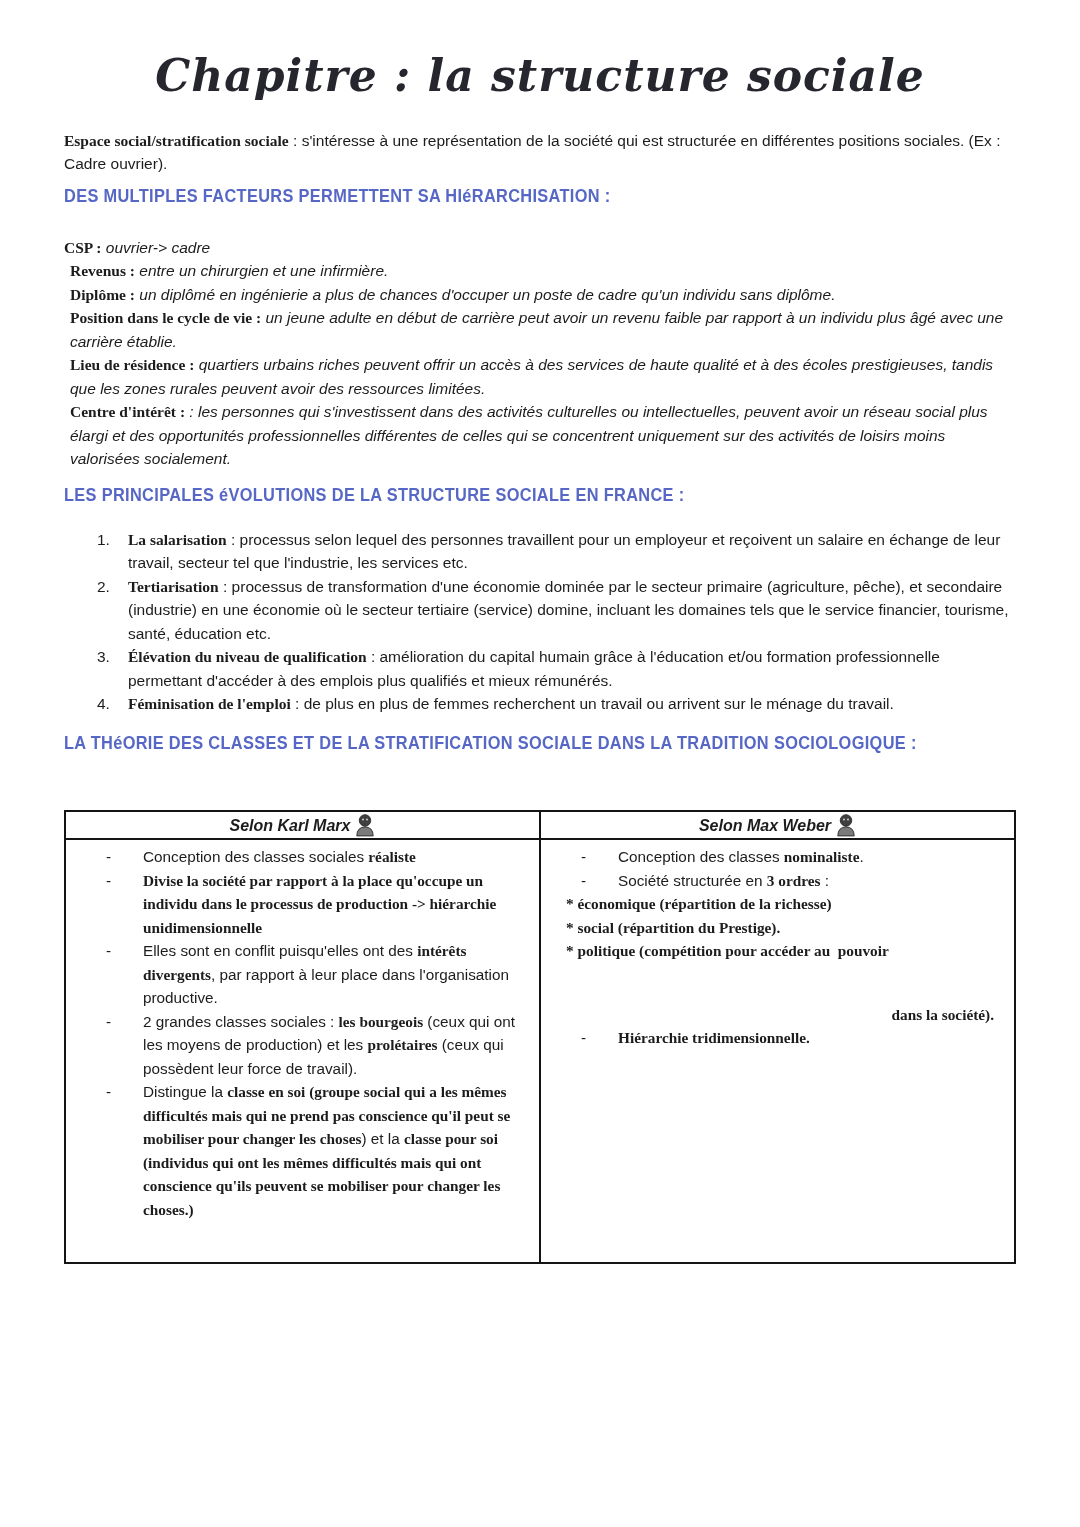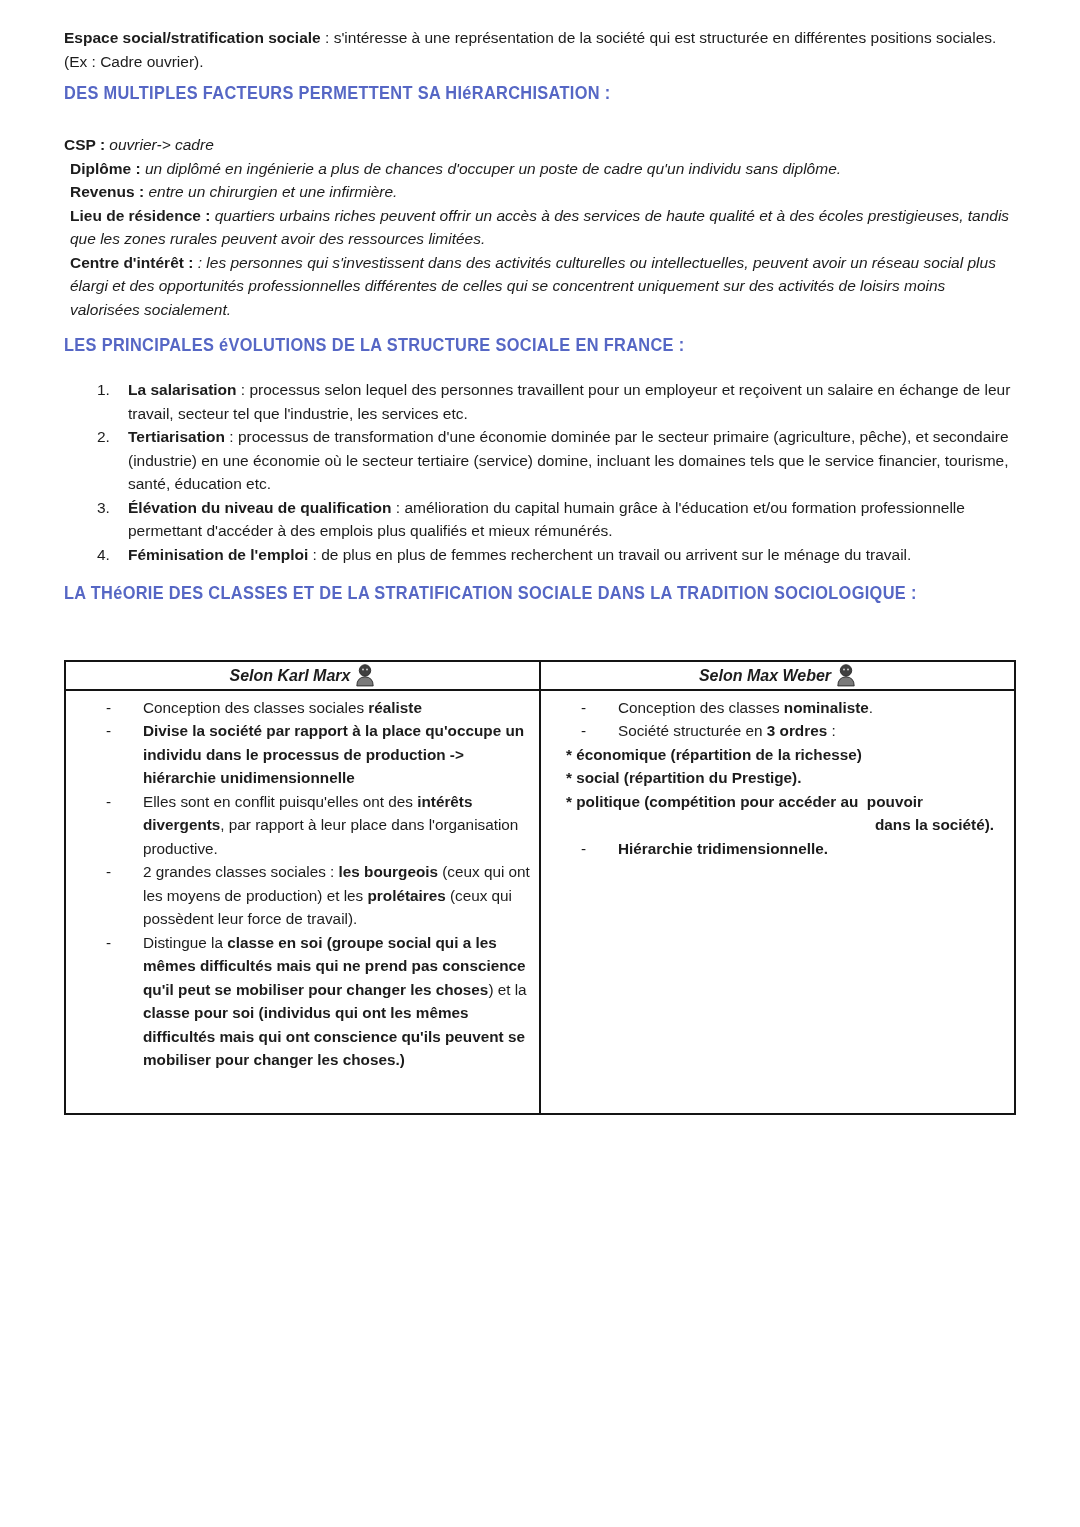--- a/index.html
+++ b/index.html
@@ -19,21 +19,21 @@
   .doc-title{
     margin:50px 0 0;
     text-align:center;
     font-family:"DejaVu Serif", serif;
     font-style:italic;font-weight:700;
     font-size:44px;line-height:1.2;
     letter-spacing:1px;color:var(--title-ink);
   }
   .body-text{font-size:15.5px;line-height:23.5px;margin:0;}
   .intro{margin-top:26px;}
-  .b{font-weight:700;}
+  .b{font-weight:700;font-family:Liberation Serif, serif;}
   .i{font-style:italic;text-align:right;}
   .blue-heading{
     color:var(--blue);font-weight:700;
     font-size:19px;line-height:26px;letter-spacing:0.4px;
     transform:scaleX(0.86);transform-origin:left center;
     white-space:nowrap;
   }
   .h-factors{margin:7px 0 27px;}
   .h-evol{margin:11px 0 20px;}
   .h-theory{margin:14px 0 0;}
@@ -50,37 +50,39 @@
   .theory-table th,.theory-table td{border:2px solid var(--border);}
   .theory-table th{
     font-style:italic;font-weight:700;font-size:16px;
     text-align:center;padding:1px 0;height:19px;vertical-align:middle;
   }
   .theory-table td{vertical-align:top;padding:5px 6px 9px 0;height:424px;}
   .trow{display:flex;}
   .tmark{flex:none;width:77px;padding-left:40px;}
   .ttext{flex:1;}
   .star{padding-left:25px;}
-  .right{text-align:right;padding-right:14px;}
+  .right{text-align:right;padding-right:14px;margin-top:40px;}
   .bust{vertical-align:-6px;margin-left:5px;}
 </style>
 </head>
 <body>
 
 <div class="page">
 
+  <h1 class="doc-title">Chapitre : la structure sociale</h1>
 
   <p class="body-text intro"><span class="b">Espace social/stratification sociale</span><span> : s'intéresse à une représentation de la société qui est structurée en différentes positions sociales. (Ex : Cadre ouvrier).</span></p>
 
   <div class="blue-heading h-factors">DES MULTIPLES FACTEURS PERMETTENT SA HIéRARCHISATION :</div>
 
   <div>
     <p class="body-text"><span class="b">CSP :</span><span class="i"> ouvrier-&gt; cadre</span></p>
+    <p class="body-text indent"><span class="b">Revenus :</span><span class="i"> entre un chirurgien et une infirmière.</span></p>
     <p class="body-text indent"><span class="b">Diplôme :</span><span class="i"> un diplômé en ingénierie a plus de chances d'occuper un poste de cadre qu'un individu sans diplôme.</span></p>
-    <p class="body-text indent"><span class="b">Revenus :</span><span class="i"> entre un chirurgien et une infirmière.</span></p>
+    <p class="body-text indent"><span class="b">Position dans le cycle de vie :</span><span class="i"> un jeune adulte en début de carrière peut avoir un revenu faible par rapport à un individu plus âgé avec une carrière établie.</span></p>
     <p class="body-text indent"><span class="b">Lieu de résidence :</span><span class="i"> quartiers urbains riches peuvent offrir un accès à des services de haute qualité et à des écoles prestigieuses, tandis que les zones rurales peuvent avoir des ressources limitées.</span></p>
     <p class="body-text indent"><span class="b">Centre d'intérêt :</span><span class="i"> : les personnes qui s'investissent dans des activités culturelles ou intellectuelles, peuvent avoir un réseau social plus élargi et des opportunités professionnelles différentes de celles qui se concentrent uniquement sur des activités de loisirs moins valorisées socialement.</span></p>
   </div>
 
   <div class="blue-heading h-evol">LES PRINCIPALES éVOLUTIONS DE LA STRUCTURE SOCIALE EN FRANCE :</div>
 
   <div class="evol">
     <div class="evol-item">
       <span class="evol-num">1.</span>
       <span class="evol-text"><span class="b">La salarisation</span><span> : processus selon lequel des personnes travaillent pour un employeur et reçoivent un salaire en échange de leur travail, secteur tel que l'industrie, les services etc.</span></span>

